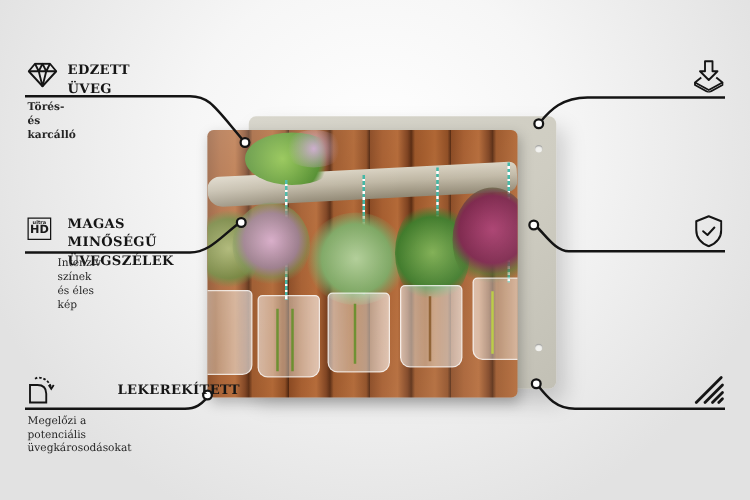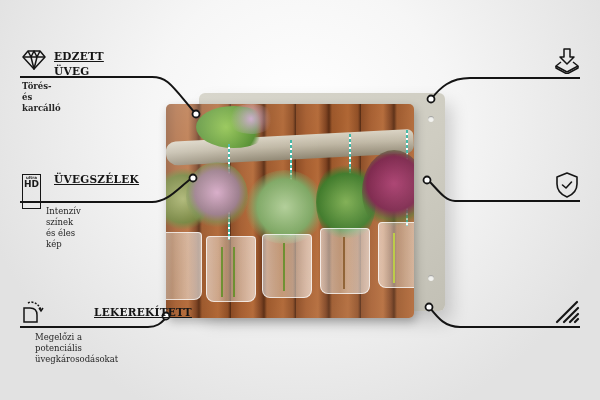--- a/index.html
+++ b/index.html
@@ -38,21 +38,21 @@
   .foliage { position: absolute; border-radius: 50%; }
   .jar { position: absolute; width: 50px; height: 68px;
     background: linear-gradient(90deg, rgba(255,255,255,0.55), rgba(230,240,235,0.35) 40%, rgba(255,255,255,0.6));
     border: 1px solid rgba(255,255,255,0.7); border-radius: 4px 4px 8px 8px; }
   .stem { position: absolute; width: 2px; background: #6c8f2f; }
   .string { position: absolute; width: 2px; background: repeating-linear-gradient(180deg, #3fb6a4 0 3px, #ffffff 3px 5px); }
 
   
   .callout { position: absolute; }
   .icon { position: absolute; }
-  .title { position: absolute; font-weight: bold; font-size: 10.5px; letter-spacing: 0.3px; line-height: 15px; color: #151515; text-decoration: underline; }
+  .title { position: absolute; font-weight: bold; font-size: 10.5px; letter-spacing: 0.3px; line-height: 15px; color: #151515; }
   .desc { position: absolute; font-size: 8.5px; line-height: 11px; color: #262626; }
   svg.lines { position: absolute; inset: 0; pointer-events: none; }
 </style>
 </head>
 <body>
 
 <div class="stage">
 
   <div class="back-panel">
     <span class="hole" style="left:229px; top:23px;"></span>
@@ -126,42 +126,43 @@
       </g>
     </svg>
     <div class="title" style="left:54px; top:49px;">
       <div>EDZETT</div>
       <div>ÜVEG</div>
     </div>
     <div class="desc" style="left:22px; top:81px;font-weight:bold;">Törés- és karcálló</div>
   </div>
 
   <div class="callout left">
-    <div class="icon" style="left:22px; top:174px; width:19px; height:35px; border:1.5px solid #151515; text-align:center; font-family:'DejaVu Sans', sans-serif;">
+    <div class="icon" style="left:22px; top:174px; width:19px; height:18px; border:1.5px solid #151515; text-align:center; font-family:'DejaVu Sans', sans-serif;">
       <div style="font-size:4px; line-height:5px; font-weight:bold;">ultra</div>
       <div style="font-size:9px; line-height:9px; font-weight:bold;">HD</div>
     </div>
     <div class="title" style="left:54px; top:172px;">
+      <div>MAGAS MINŐSÉGŰ</div>
       <div>ÜVEGSZÉLEK</div>
     </div>
     <div class="desc" style="left:22px; top:206px;margin-left:24px;">Intenzív színek és éles kép</div>
   </div>
 
   <div class="callout left">
     <svg class="icon" style="left:22px; top:300px;" width="24" height="24" viewBox="0 0 24 24">
       <g fill="none" stroke="#151515" stroke-width="1.5">
         <path d="M2 22 L2 8 L8 8 Q15 8 15 15 L15 22 Z"></path>
         <path d="M6 3 L8 2 Q16 2 19 10" stroke-dasharray="2 1.5"></path>
         <path d="M17 8 L19 11 L21 8"></path>
       </g>
     </svg>
     <div class="title" style="left:54px; top:305px;margin-left:40px;">
       <div>LEKEREKÍTETT</div>
     </div>
-    <div class="desc" style="left:22px; top:332px;margin-left:13px;">
+    <div class="desc" style="left:22px; top:332px;">
       <div>Megelőzi a potenciális</div>
       <div>üvegkárosodásokat</div>
     </div>
   </div>
 
   <div class="callout right">
 
     <svg class="icon" style="left:555px; top:48px;" width="24" height="26" viewBox="0 0 24 26">
       <g fill="none" stroke="#151515" stroke-width="1.5" stroke-linejoin="round">
         <path d="M9 1 L15 1 L15 9 L19 9 L12 16 L5 9 L9 9 Z"></path>

